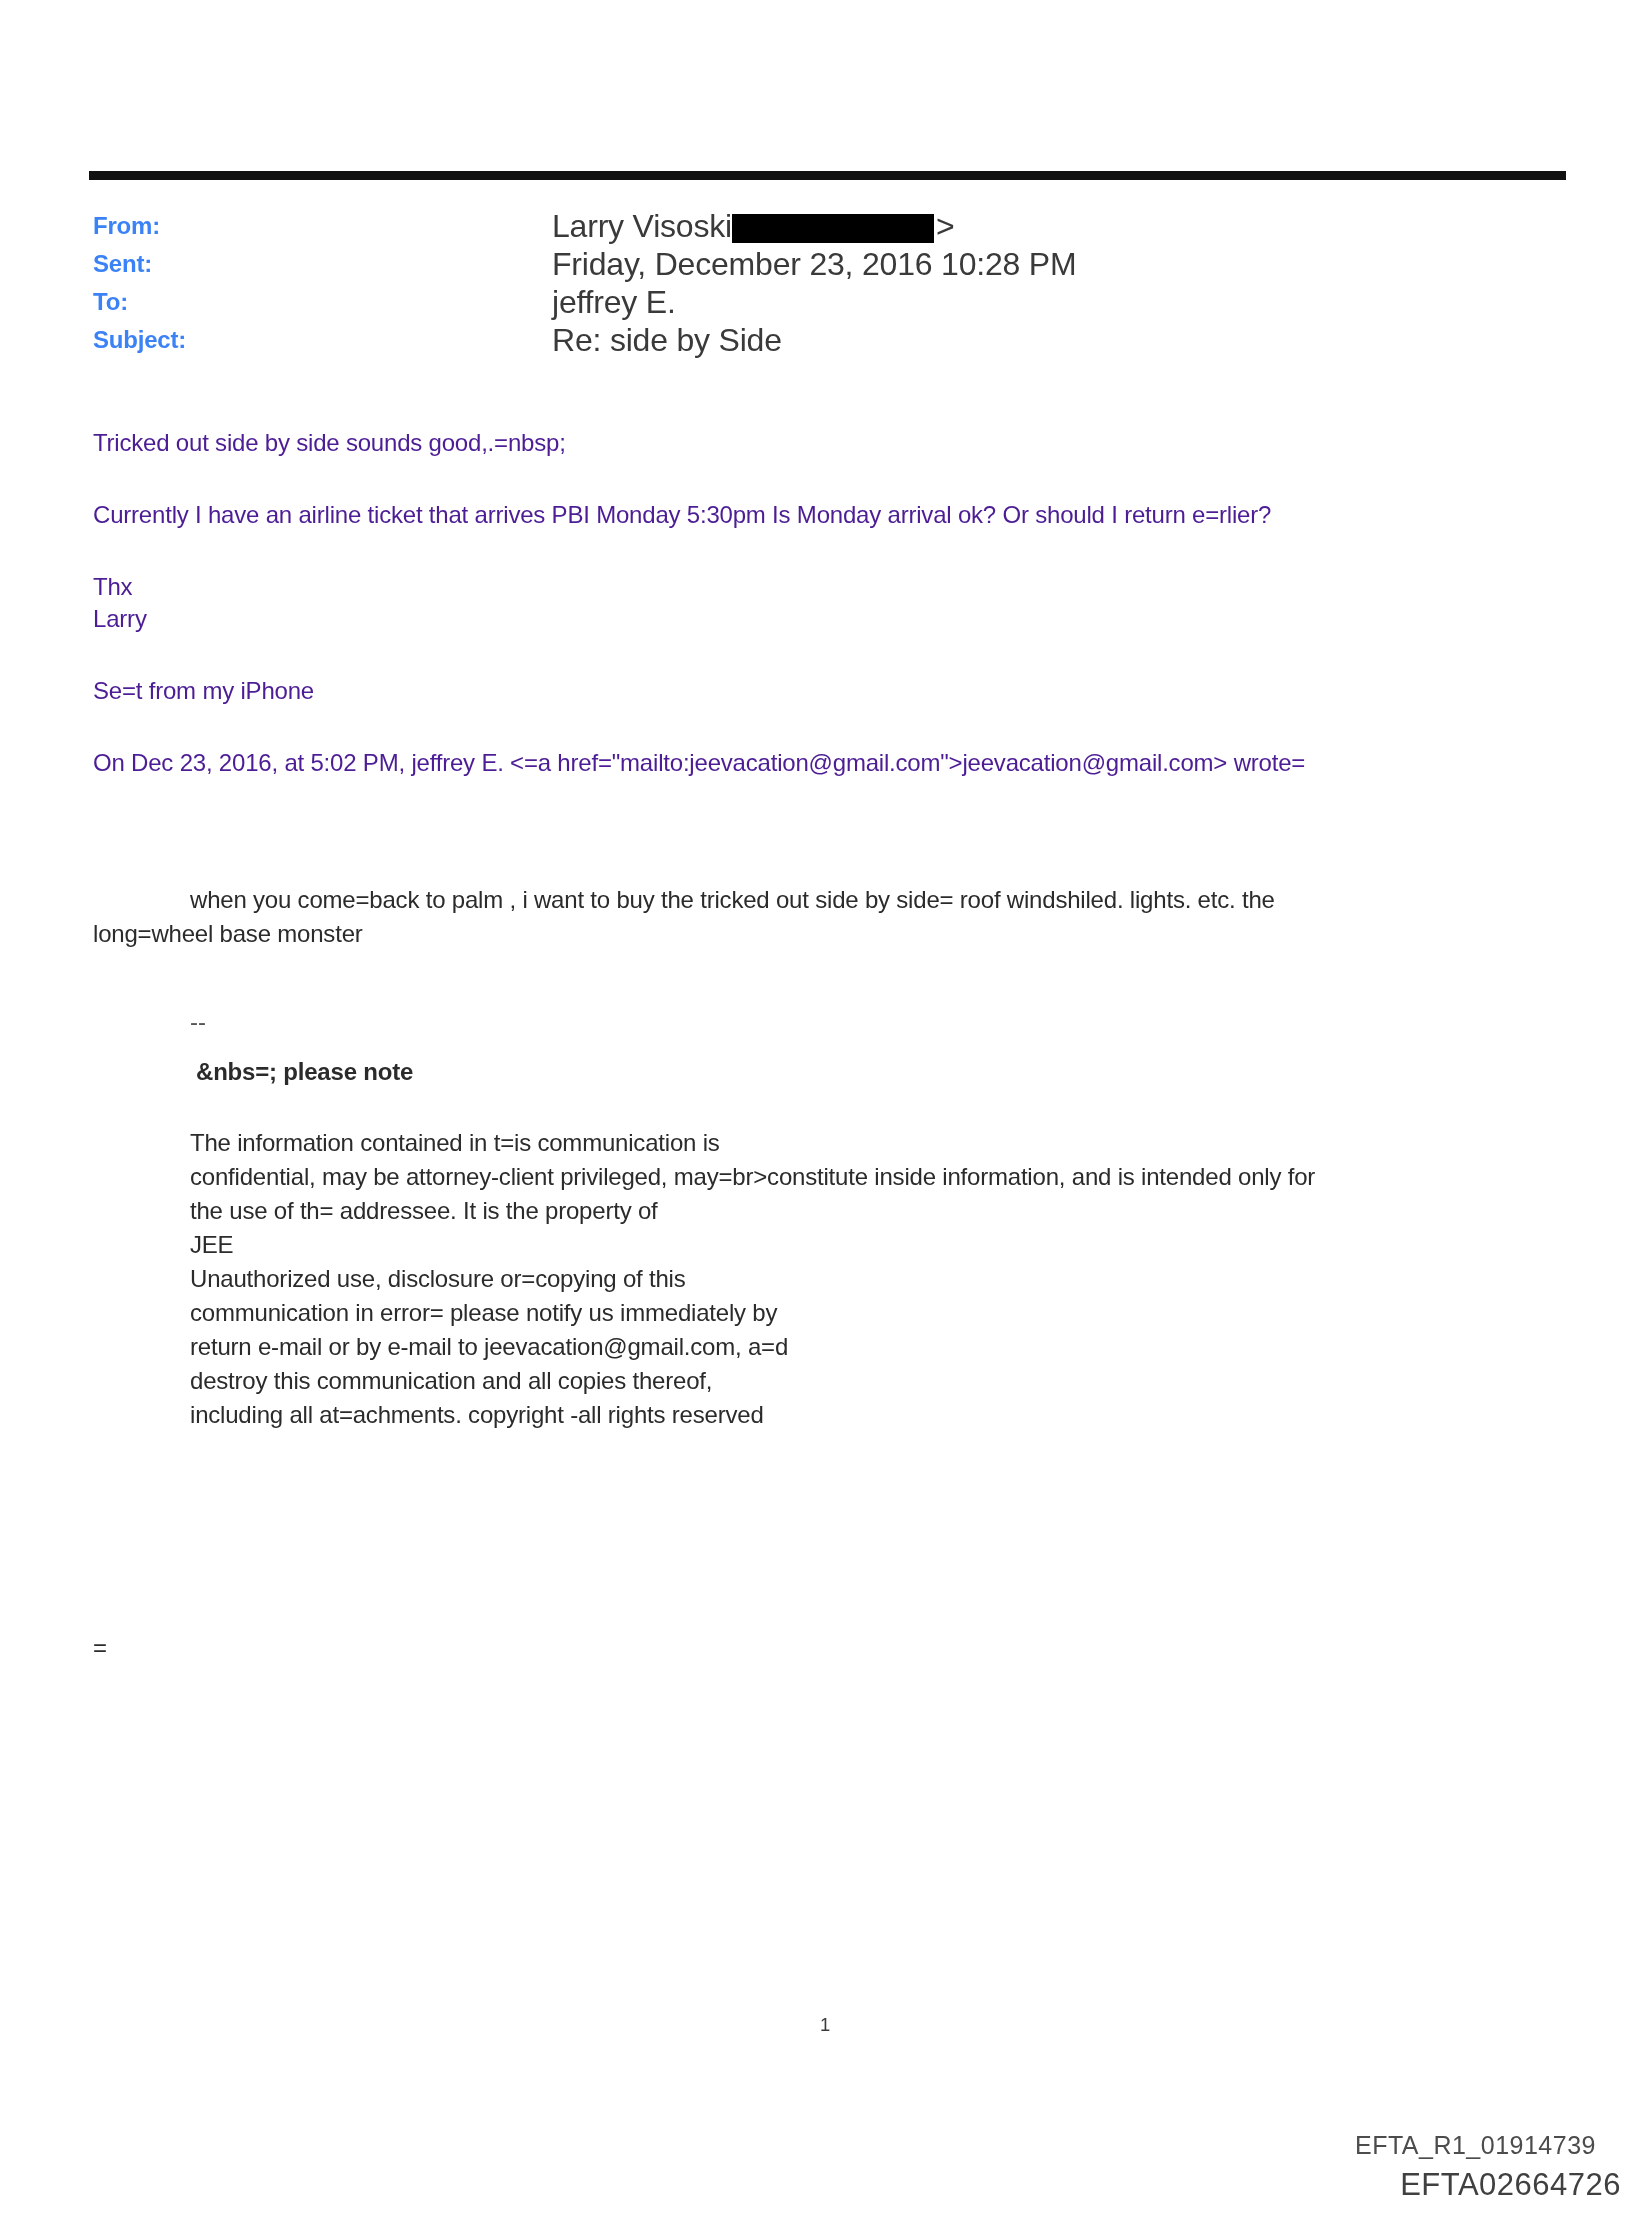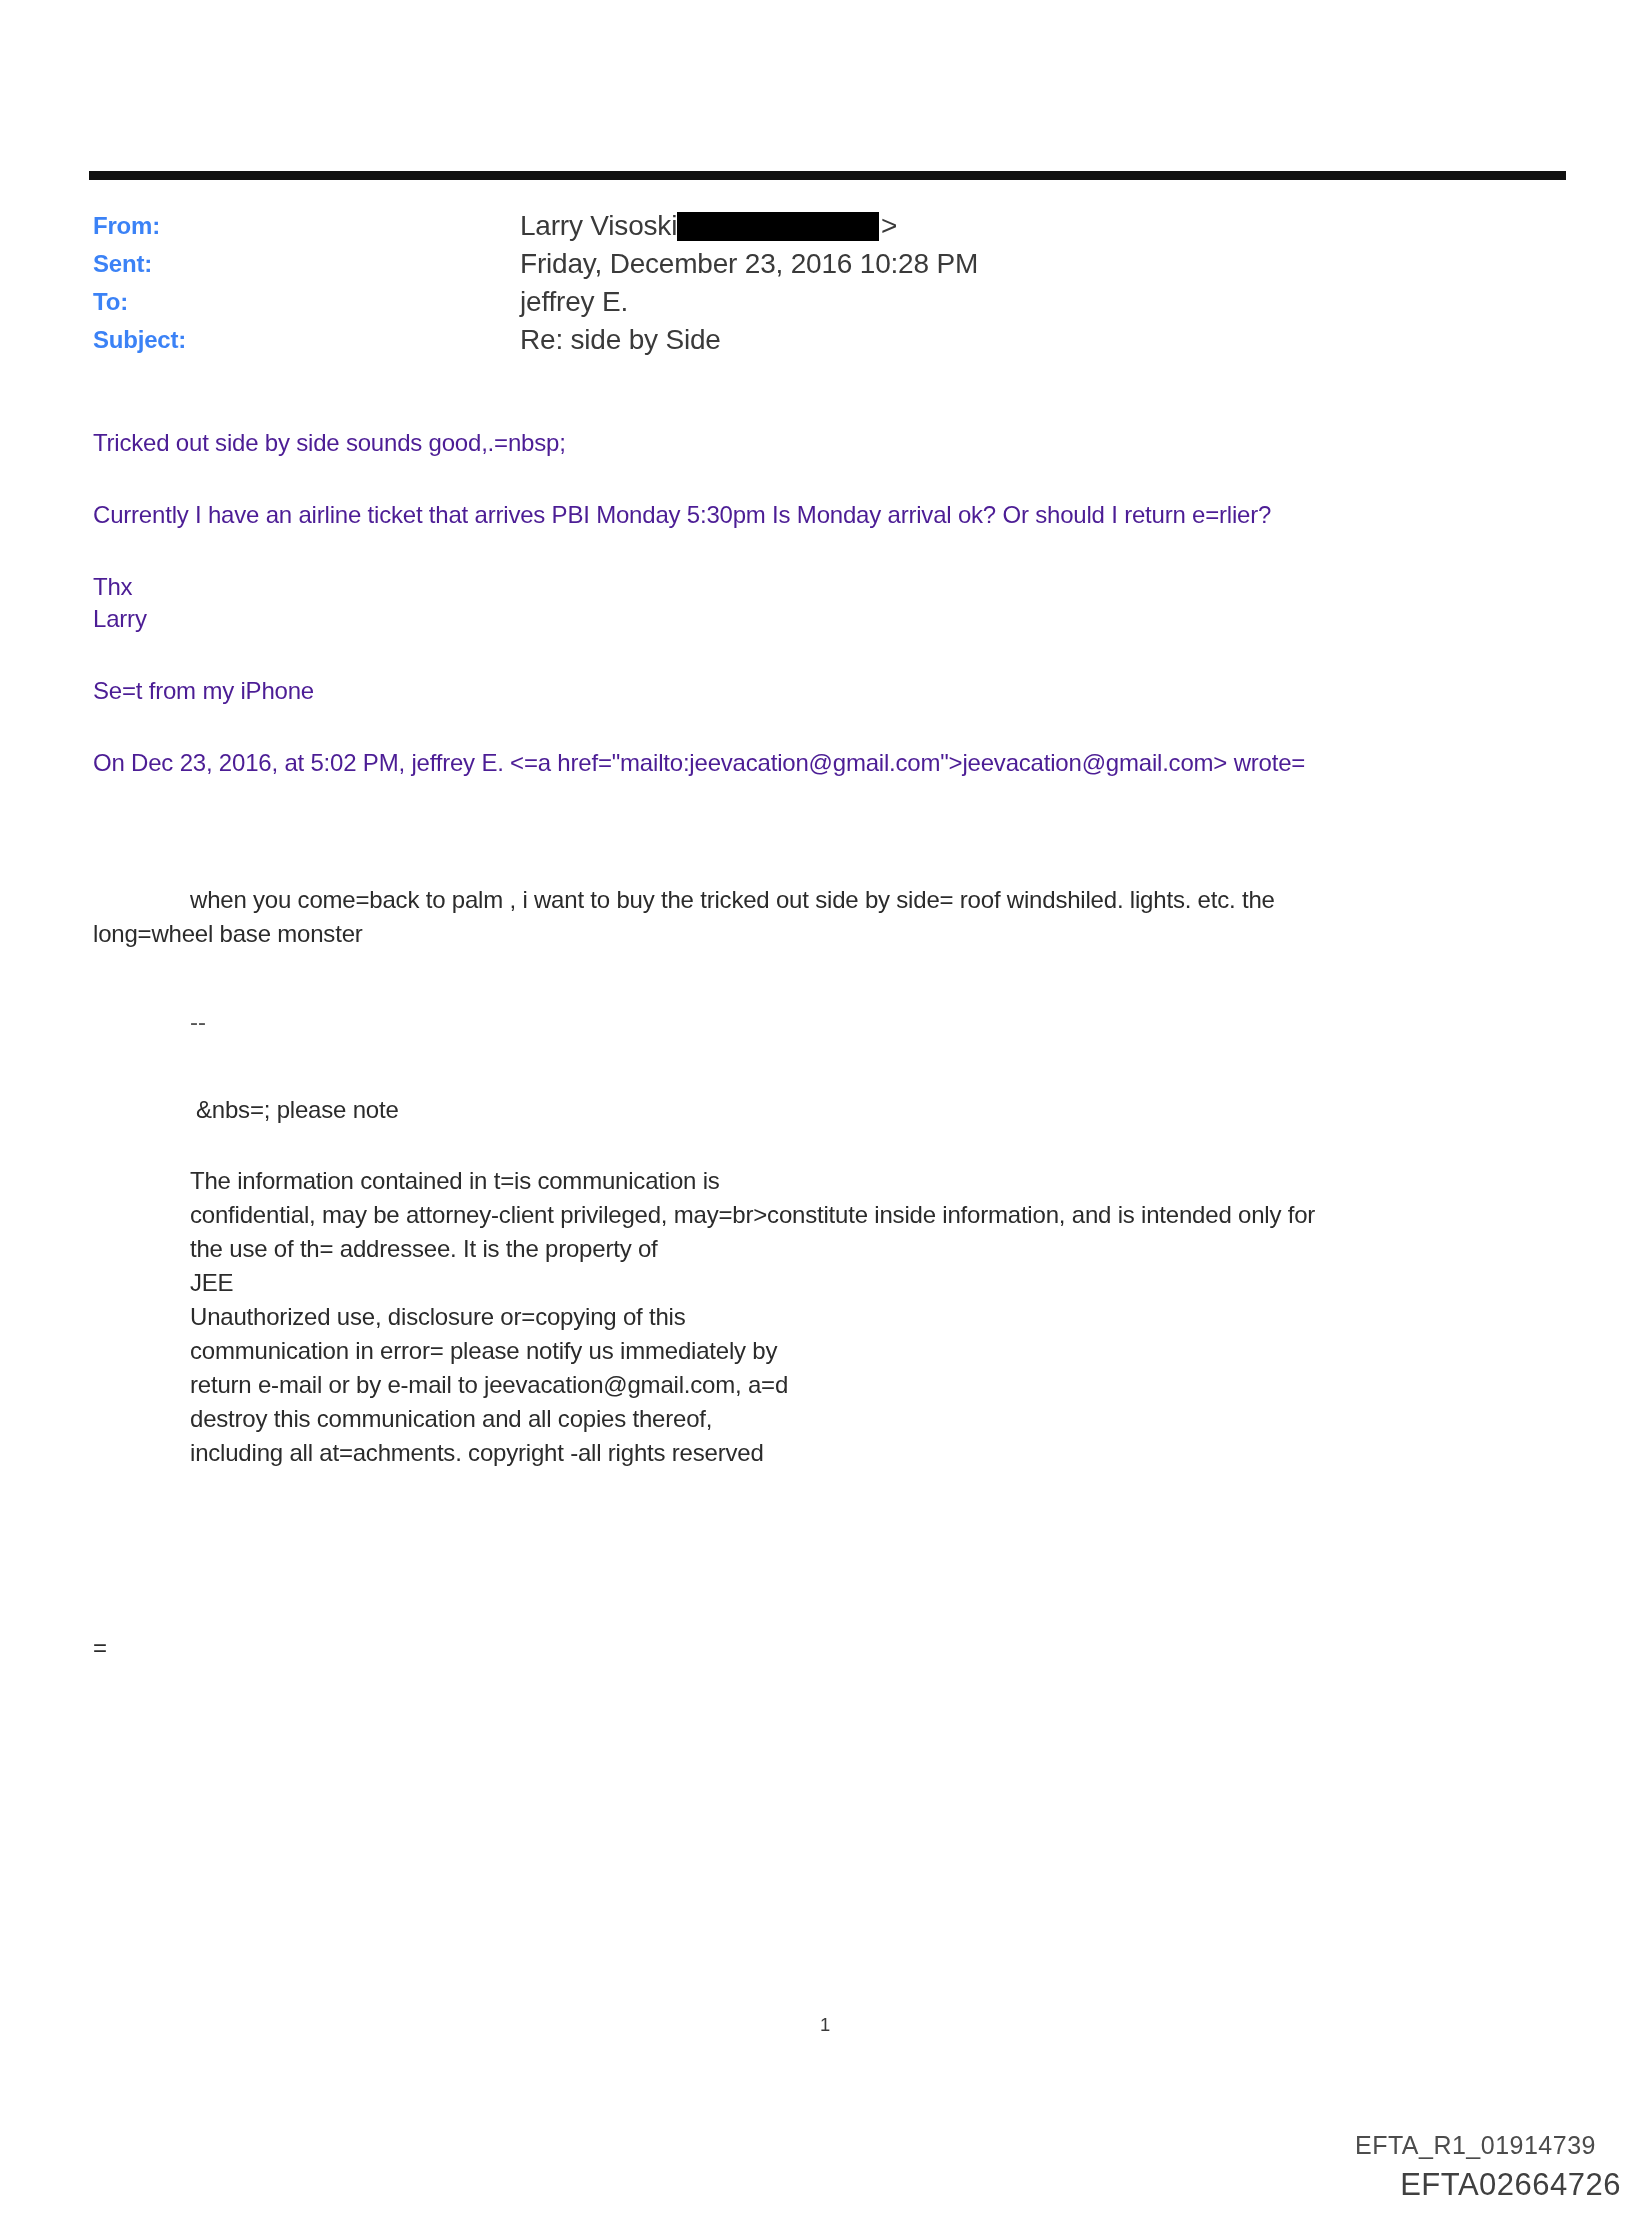--- a/index.html
+++ b/index.html
@@ -49,26 +49,27 @@
   .hdr-label {
     width: 427px;
     font-weight: bold;
     font-size: 24px;
     line-height: 32px;
     letter-spacing: -0.2px;
     color: #3b82f6;
   }
   .hdr-value {
     flex: 1;
-    font-size: 28px;
+    font-size: 32px;
     line-height: 32px;
     letter-spacing: -0.2px;
     color: #3a3a3a;
     position: relative;
     white-space: pre;
+    margin-left: 32px;
   }
   .redaction {
     display: inline-block;
     width: 202px;
     height: 29px;
     background: #000000;
     vertical-align: -5.8px;
     margin: 0 1.9px 0 0;
   }
 
@@ -105,21 +106,22 @@
     text-indent: 97px;
   }
   .dashes {
     padding-left: 97px;
     margin-top: 54px;
     color: #555;
     letter-spacing: 0px;
   }
   .nbs-line {
     padding-left: 103px;
-    margin-top: 54px;
+    margin-top: 16px;
+    font-weight: bold;
   }
   .disclaimer {
     padding-left: 97px;
     margin-top: 37px;
   }
   .disclaimer div {
     white-space: pre-wrap;
   }
 
   .eq-mark {

